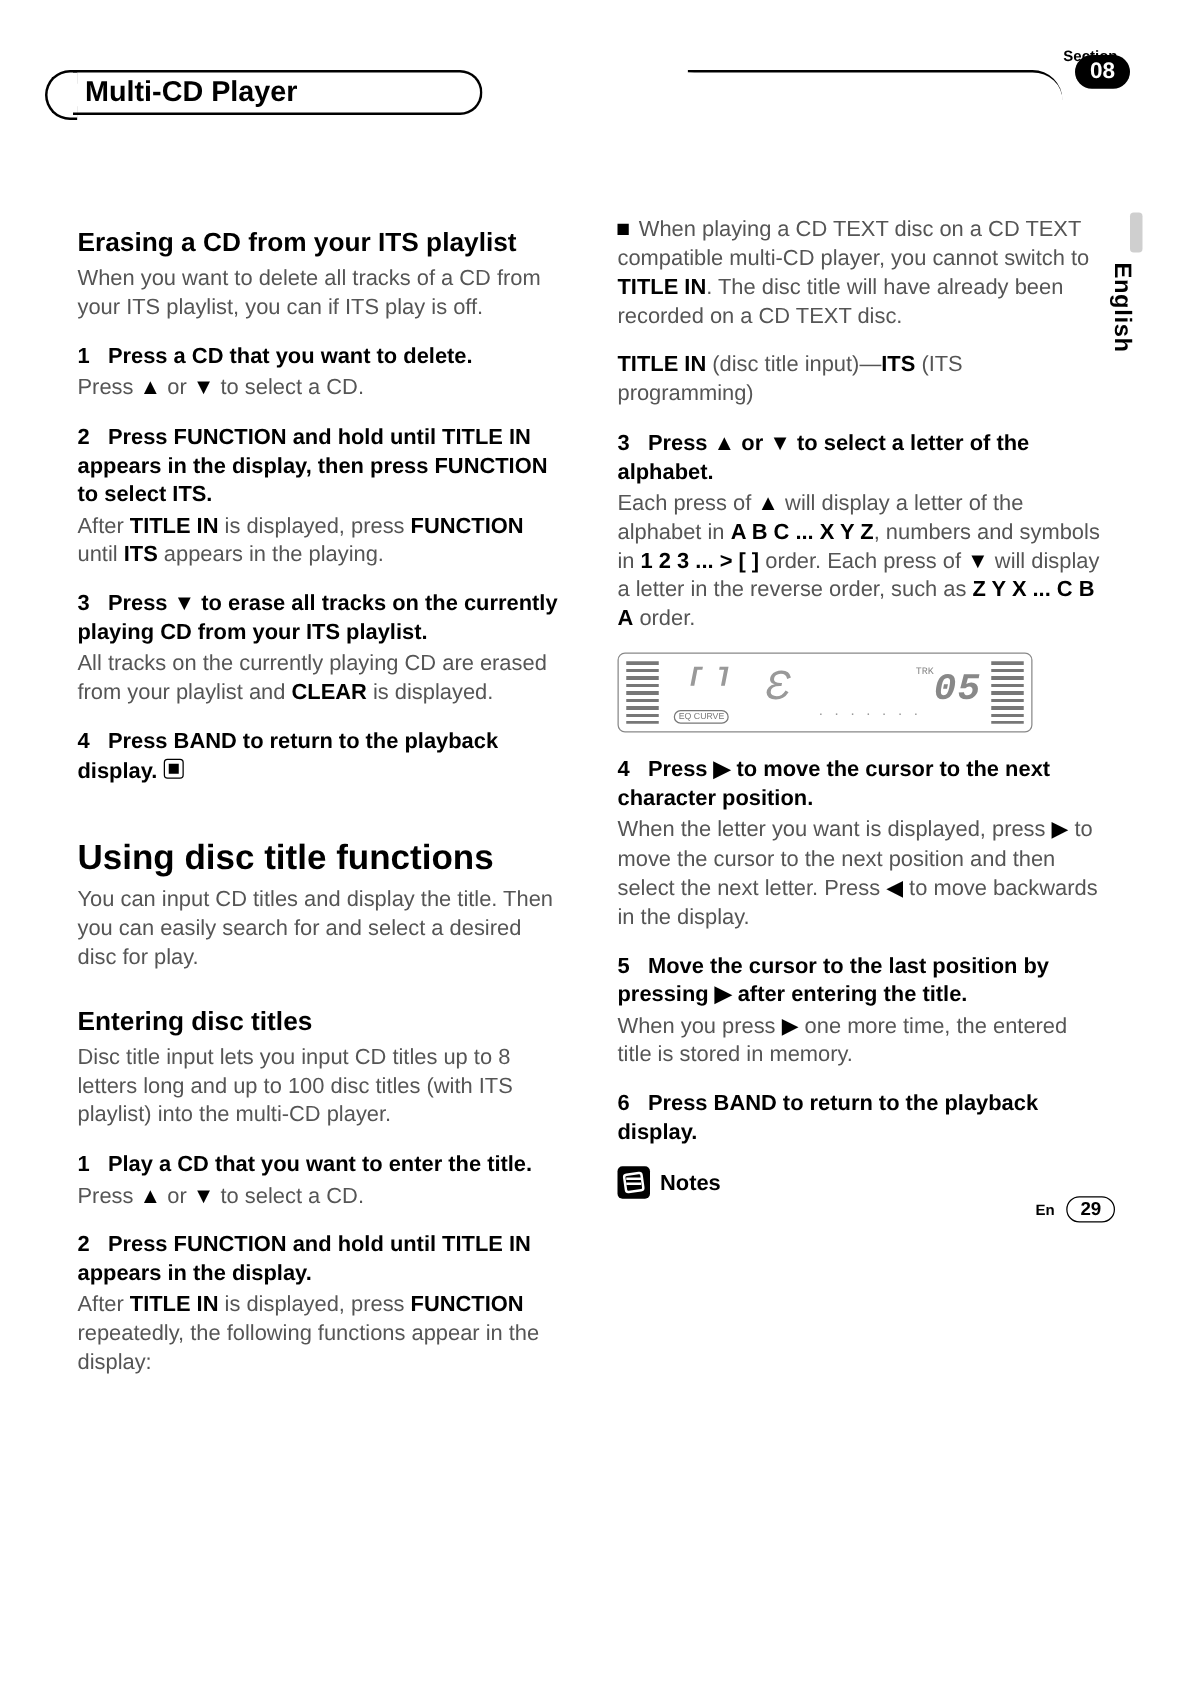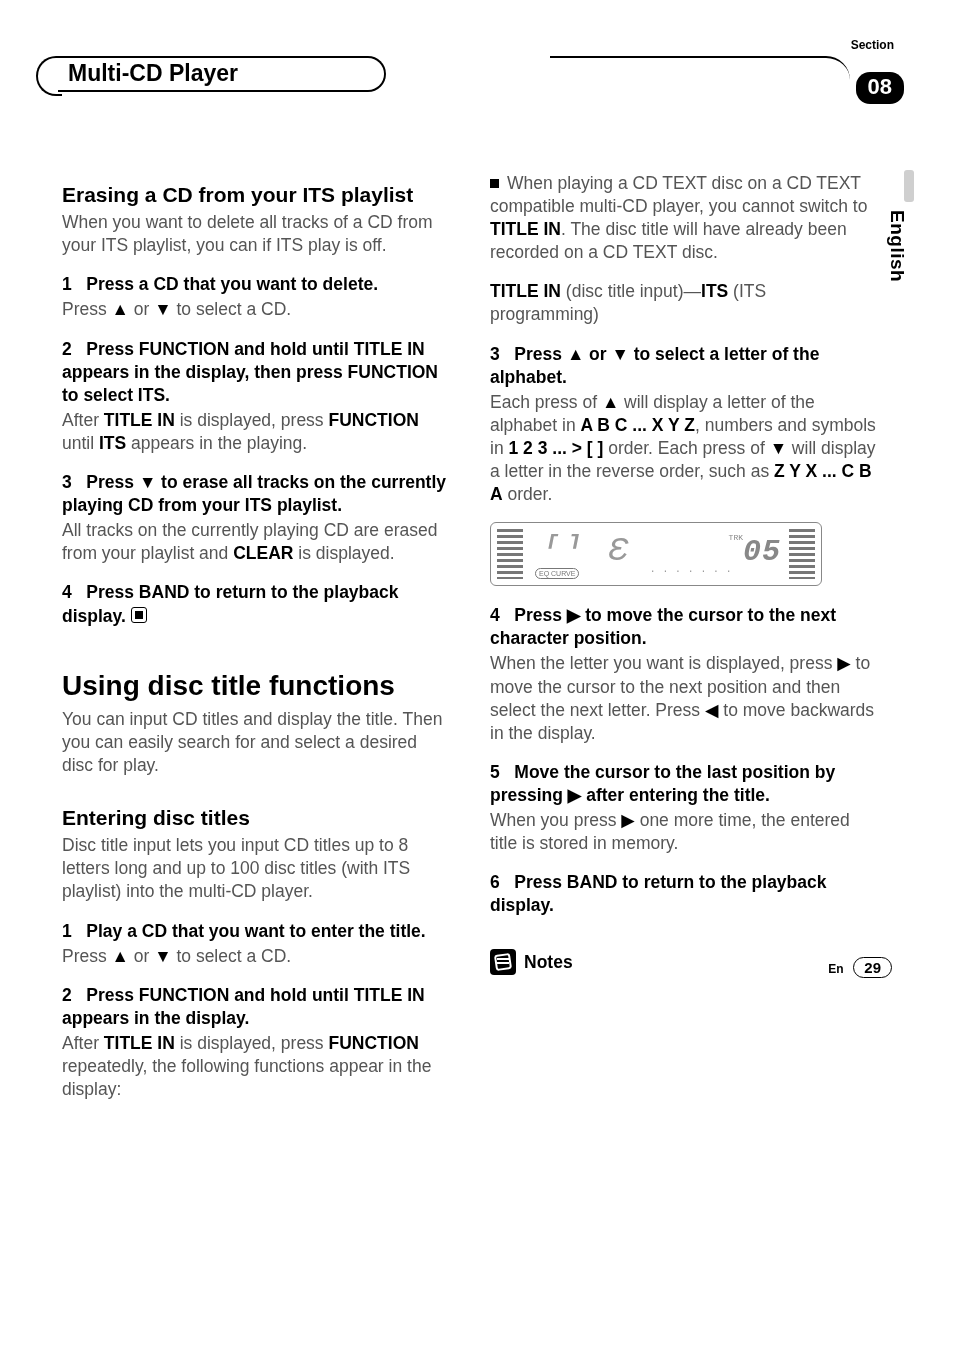--- a/index.html
+++ b/index.html
@@ -30,25 +30,25 @@
   .hdr-section-label {
     position: absolute;
     right: 60px;
     top: 2px;
     font-size: 12px;
     font-weight: bold;
   }
   .hdr-badge {
     position: absolute;
     right: 50px;
-    top: 36px;
+    top: 8px;
     background: #000;
     color: #fff;
     font-weight: bold;
-    font-size: 22px;
+    font-size: 18px;
     border-radius: 14px;
     padding: 2px 12px 4px 12px;
   }
   .hdr-tab-left {
     position: absolute;
     left: 18px;
     top: 20px;
     width: 320px;
     height: 32px;
     border: 2px solid #000;
@@ -109,20 +109,21 @@
   }
 
   
   .cols {
     position: absolute;
     top: 182px;
     left: 62px;
     width: 820px;
     display: flex;
     gap: 40px;
+    justify-content: space-between;
   }
   .col {
     width: 388px;
     font-size: 17.5px;
     line-height: 1.32;
   }
 
   h2.main {
     font-size: 28px;
     font-weight: 900;
@@ -211,21 +212,21 @@
     font-size:30px;
     font-style: italic;
     font-weight:bold;
     letter-spacing:1px;
   }
 
   .notes-head {
     display:flex;
     align-items:center;
     gap:8px;
-    margin: 32px 0 6px 0;
+    margin: 16px 0 6px 0;
   }
   .notes-icon {
     width:26px;height:26px;
     background:#000;
     border-radius:4px;
     position:relative;
   }
   .notes-icon::before{
     content:"";
     position:absolute;

